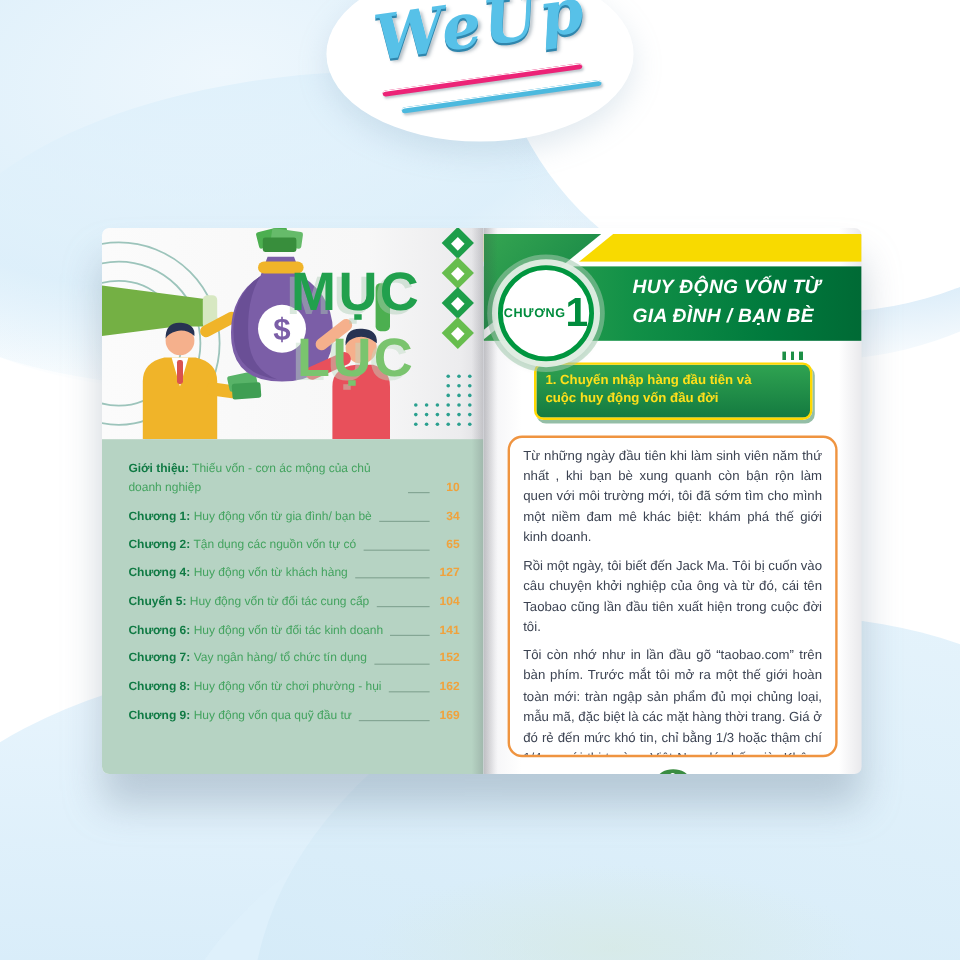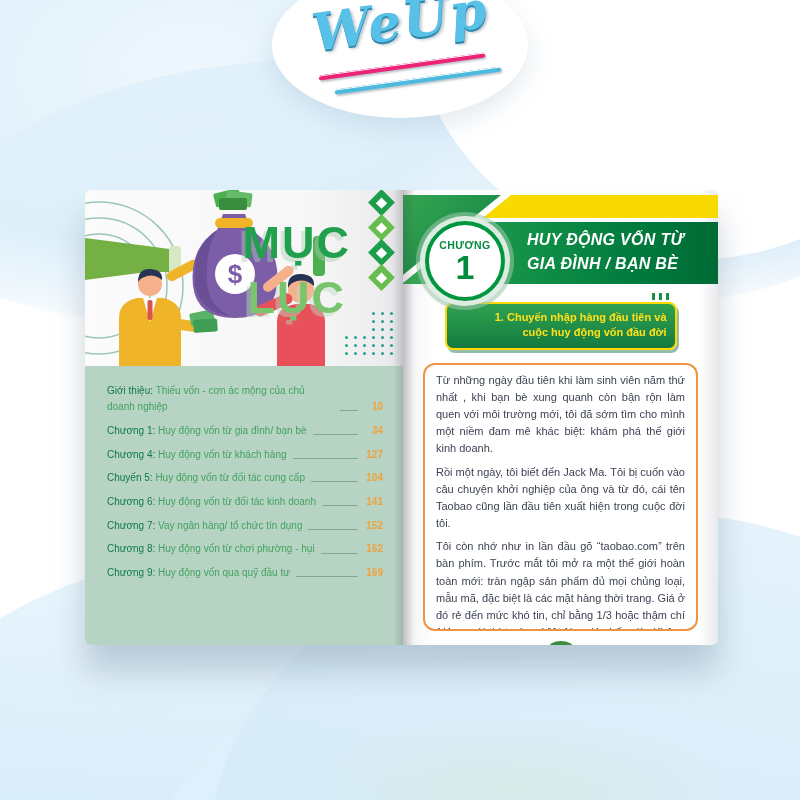--- a/index.html
+++ b/index.html
@@ -65,47 +65,47 @@
   .diamond::after{content:"";position:absolute;left:5.5px;top:5.5px;width:8px;height:8px;background:#ffffff;}
   .dots-grid{position:absolute;right:10px;top:122px;display:flex;flex-direction:column;align-items:flex-end;gap:5px;}
   .dots-row{display:flex;gap:6px;}
   .dot{width:3px;height:3px;border-radius:50%;background:#2aa08f;}
 
   
   .toc-area{position:absolute;left:0;right:0;top:176px;bottom:0;background:#b6d3c3;
     padding:17px 20px 8px 22px;box-sizing:border-box;}
   .toc-row{display:flex;align-items:flex-end;font-size:10px;margin-bottom:7.5px;line-height:1.62;}
   .toc-text{color:#43a35f;}
-  .toc-label{font-weight:normal;color:#107a44;}
+  .toc-label{font-weight:bold;color:#107a44;}
   .toc-leader{flex:1;min-width:18px;border-bottom:1px solid #84a694;margin:0 5px 4px 6px;}
   .toc-num{color:#f0a23c;font-weight:bold;min-width:20px;text-align:right;}
 
   
   .rp-header{position:relative;height:92px;margin-top:5px;}
   .yellow-band{position:absolute;left:0;right:0;top:0;height:23px;background:#f8da00;}
   .green-band{position:absolute;left:0;right:0;top:27px;height:62px;
     background:linear-gradient(90deg,#3aa854 0%,#119047 40%,#007a3d 75%,#006a35 100%);}
   .corner-white{position:absolute;left:0;top:0;width:108px;height:88px;background:#ffffff;
     clip-path:polygon(0 0,108px 0,0 88px);}
   .corner-green{position:absolute;left:0;top:0;width:98px;height:80px;
     background:linear-gradient(135deg,#35a551 0%,#128245 90%);
     clip-path:polygon(0 0,98px 0,0 80px);}
-  .chapter-circle{position:absolute;left:22px;top:26px;width:72px;height:72px;border-radius:50%;
+  .chapter-circle{position:absolute;left:12px;top:26px;width:72px;height:72px;border-radius:50%;
     background:#ffffff;border:4px solid #00963f;
     box-shadow:0 0 0 5px rgba(225,238,228,.95), 0 0 0 9px rgba(160,200,173,.55), 0 4px 8px rgba(60,90,70,.25);
-    display:flex;flex-direction:column;align-items:center;justify-content:center;z-index:3;}
+    display:flex;flex-direction:row;align-items:center;justify-content:center;z-index:3;}
   .chapter-word{font-size:10.5px;font-weight:800;color:#008c3d;letter-spacing:.5px;}
   .chapter-number{font-size:34px;font-weight:800;color:#008c3d;line-height:.95;}
   .banner-title{position:absolute;left:124px;top:33px;color:#ffffff;font-style:italic;
     font-weight:800;font-size:16px;line-height:1.5;letter-spacing:.3px;z-index:2;white-space:nowrap;}
 
   .section-badge{position:relative;width:232px;margin:15px auto 0;box-sizing:border-box;
     background:linear-gradient(180deg,#2fa351 0%,#147a40 100%);
     border:2px solid #ffd800;border-radius:8px;padding:6px 8px 7px;
-    text-align:right;color:#ffe01a;font-weight:bold;font-size:11px;line-height:1.4;
+    text-align:left;color:#ffe01a;font-weight:bold;font-size:11px;line-height:1.4;
     box-shadow:2px 3px 0 rgba(18,110,58,.45);}
   .badge-ticks{position:absolute;top:-11px;right:4px;width:19px;height:7px;
     background:repeating-linear-gradient(90deg,#1d8f46 0 3px,transparent 3px 7px);}
 
   .body-box{width:275px;height:268px;margin:13px auto 10px;box-sizing:border-box;
     border:2px solid #ef9440;border-radius:12px;padding:7px 11px 6px;
     font-size:11px;line-height:1.56;color:#3c4352;text-align:justify;overflow:hidden;
     background:#ffffff;}
   .body-box p{margin:0 0 6px;}
   .page-num-oval{width:26px;height:16px;margin:8px auto 0;background:#3a8c41;border-radius:50%;
@@ -246,20 +246,25 @@
     <span class="toc-leader"></span>
     <span class="toc-num">10</span>
   </div>
 
   <div class="toc-row">
     <span class="toc-text"><span class="toc-label">Chương 1:</span> <span class="toc-title"> Huy động vốn từ gia đình/ bạn bè</span></span>
     <span class="toc-leader"></span>
     <span class="toc-num">34</span>
   </div>
 
+  <div class="toc-row">
+    <span class="toc-text"><span class="toc-label">Chương 2:</span> <span class="toc-title"> Tận dụng các nguồn vốn tự có</span></span>
+    <span class="toc-leader"></span>
+    <span class="toc-num">65</span>
+  </div>
 
 
   <div class="toc-row">
     <span class="toc-text"><span class="toc-label">Chương 4:</span> <span class="toc-title"> Huy động vốn từ khách hàng</span></span>
     <span class="toc-leader"></span>
     <span class="toc-num">127</span>
   </div>
 
   <div class="toc-row">
     <span class="toc-text"><span class="toc-label">Chuyến 5:</span> <span class="toc-title"> Huy động vốn từ đối tác cung cấp</span></span>

